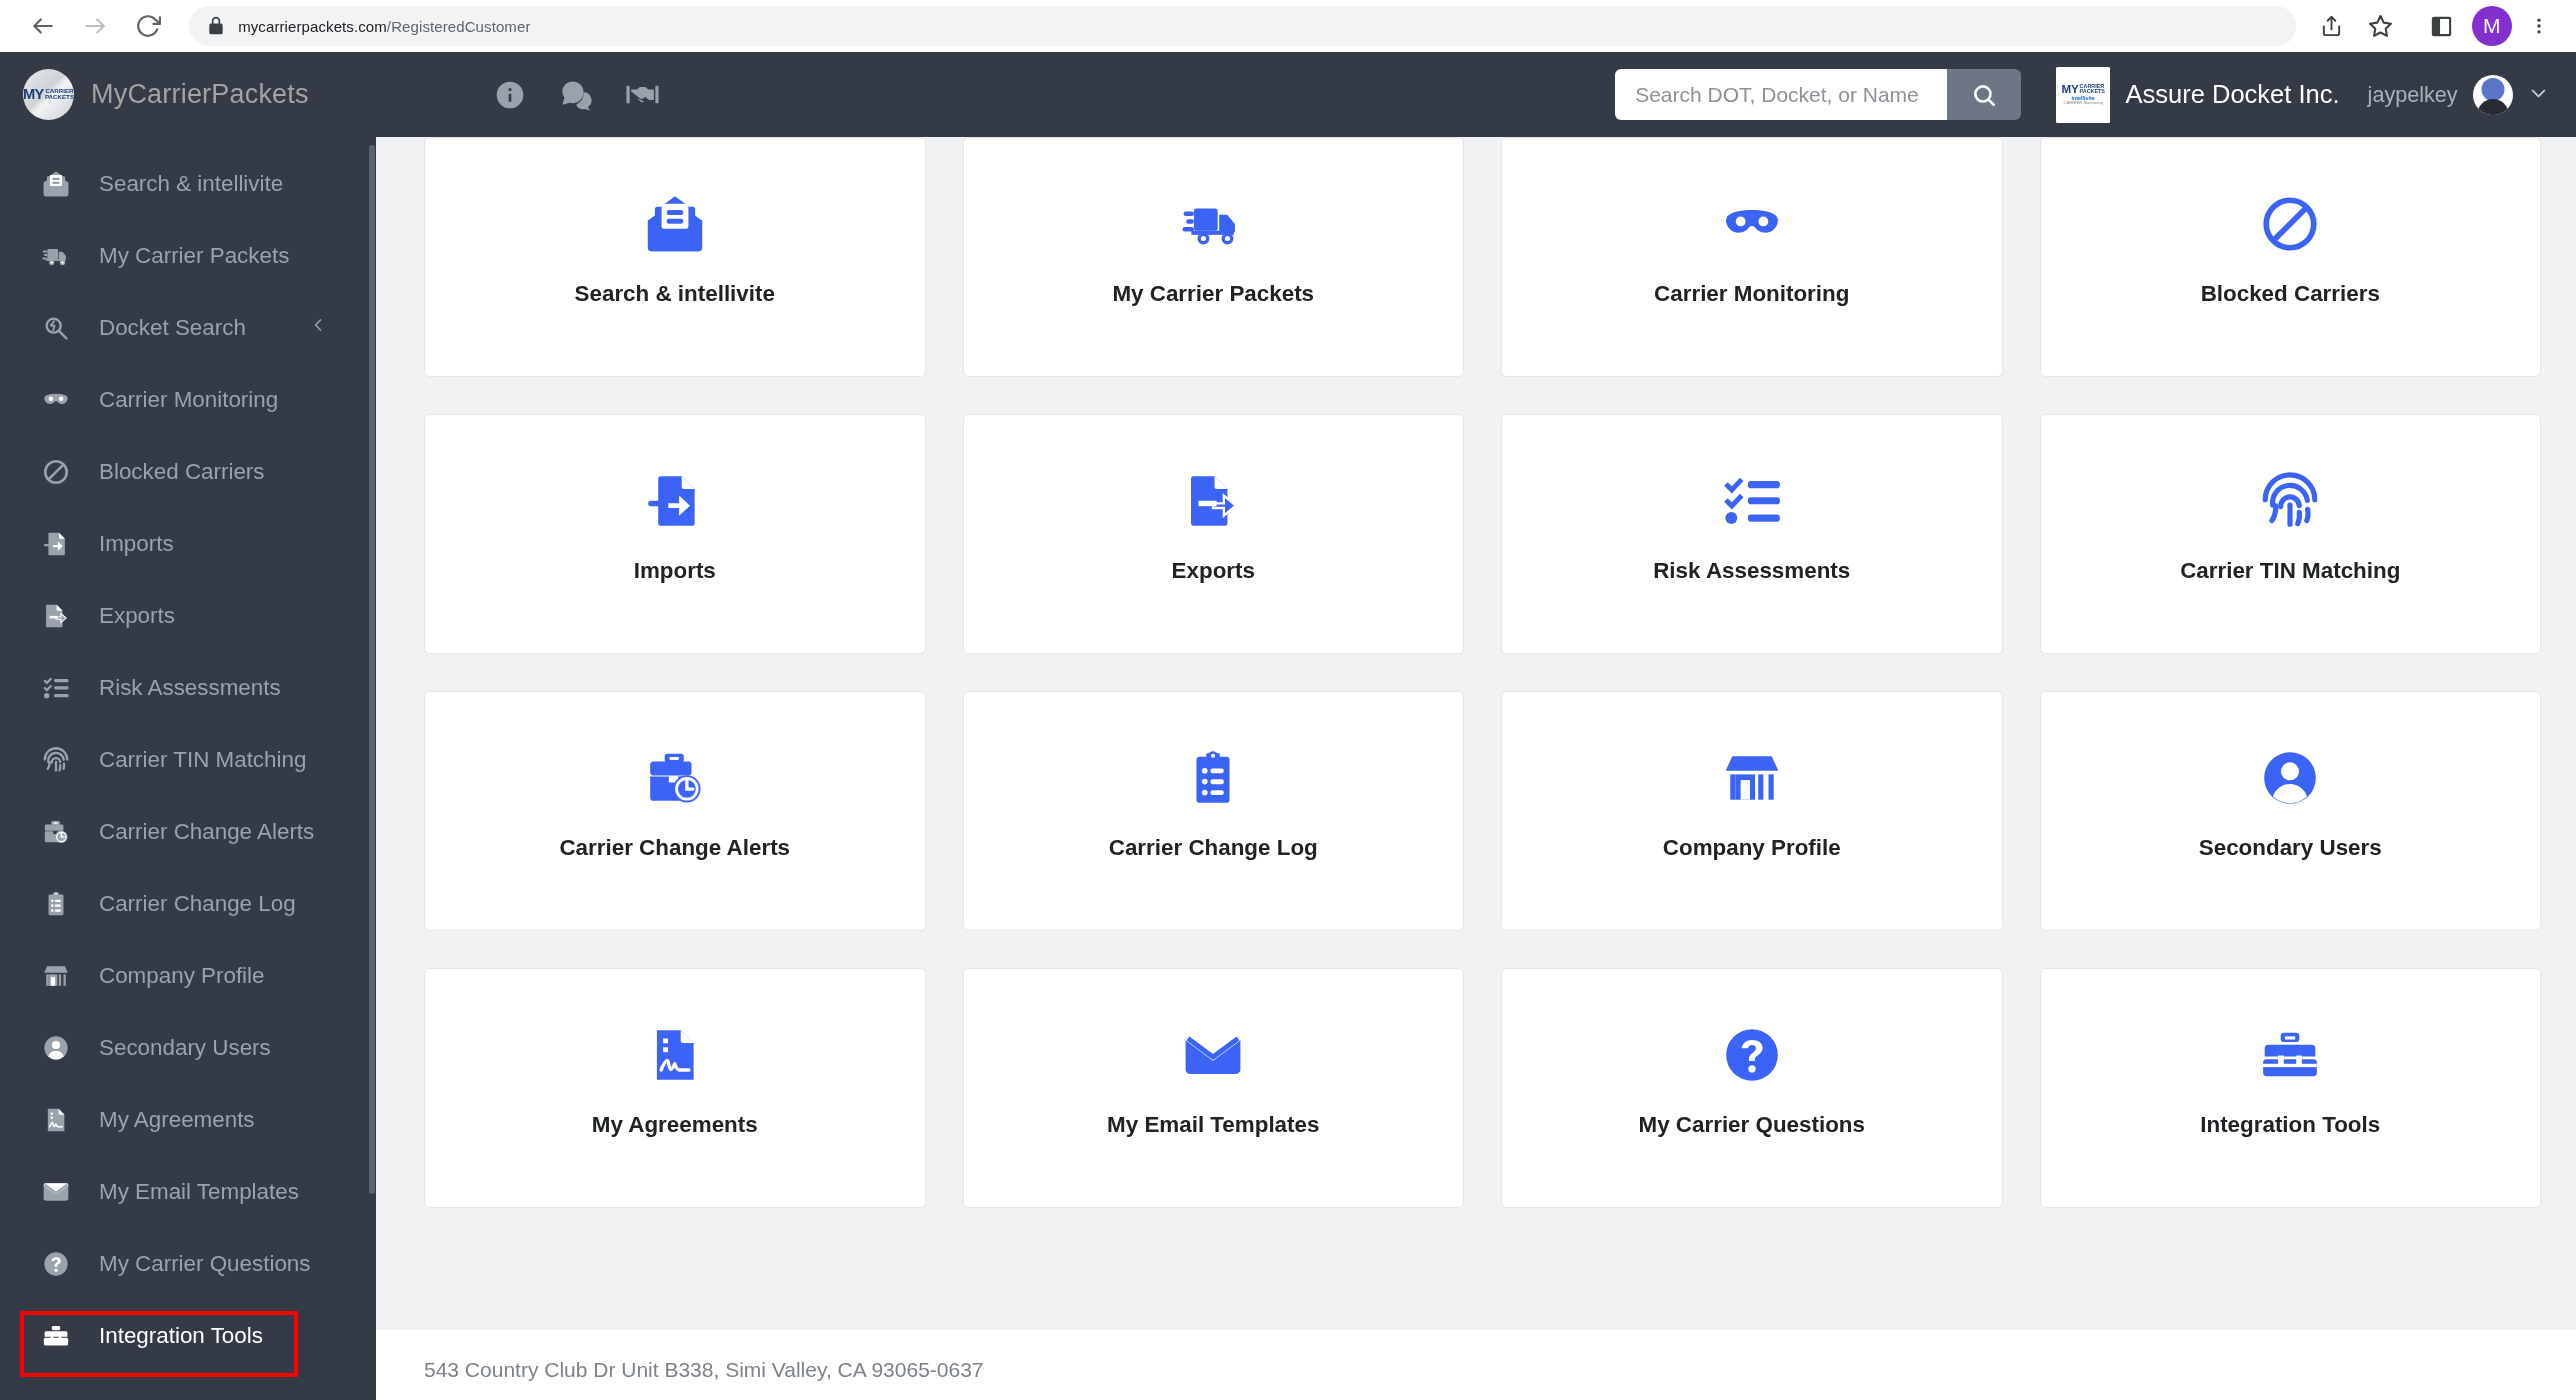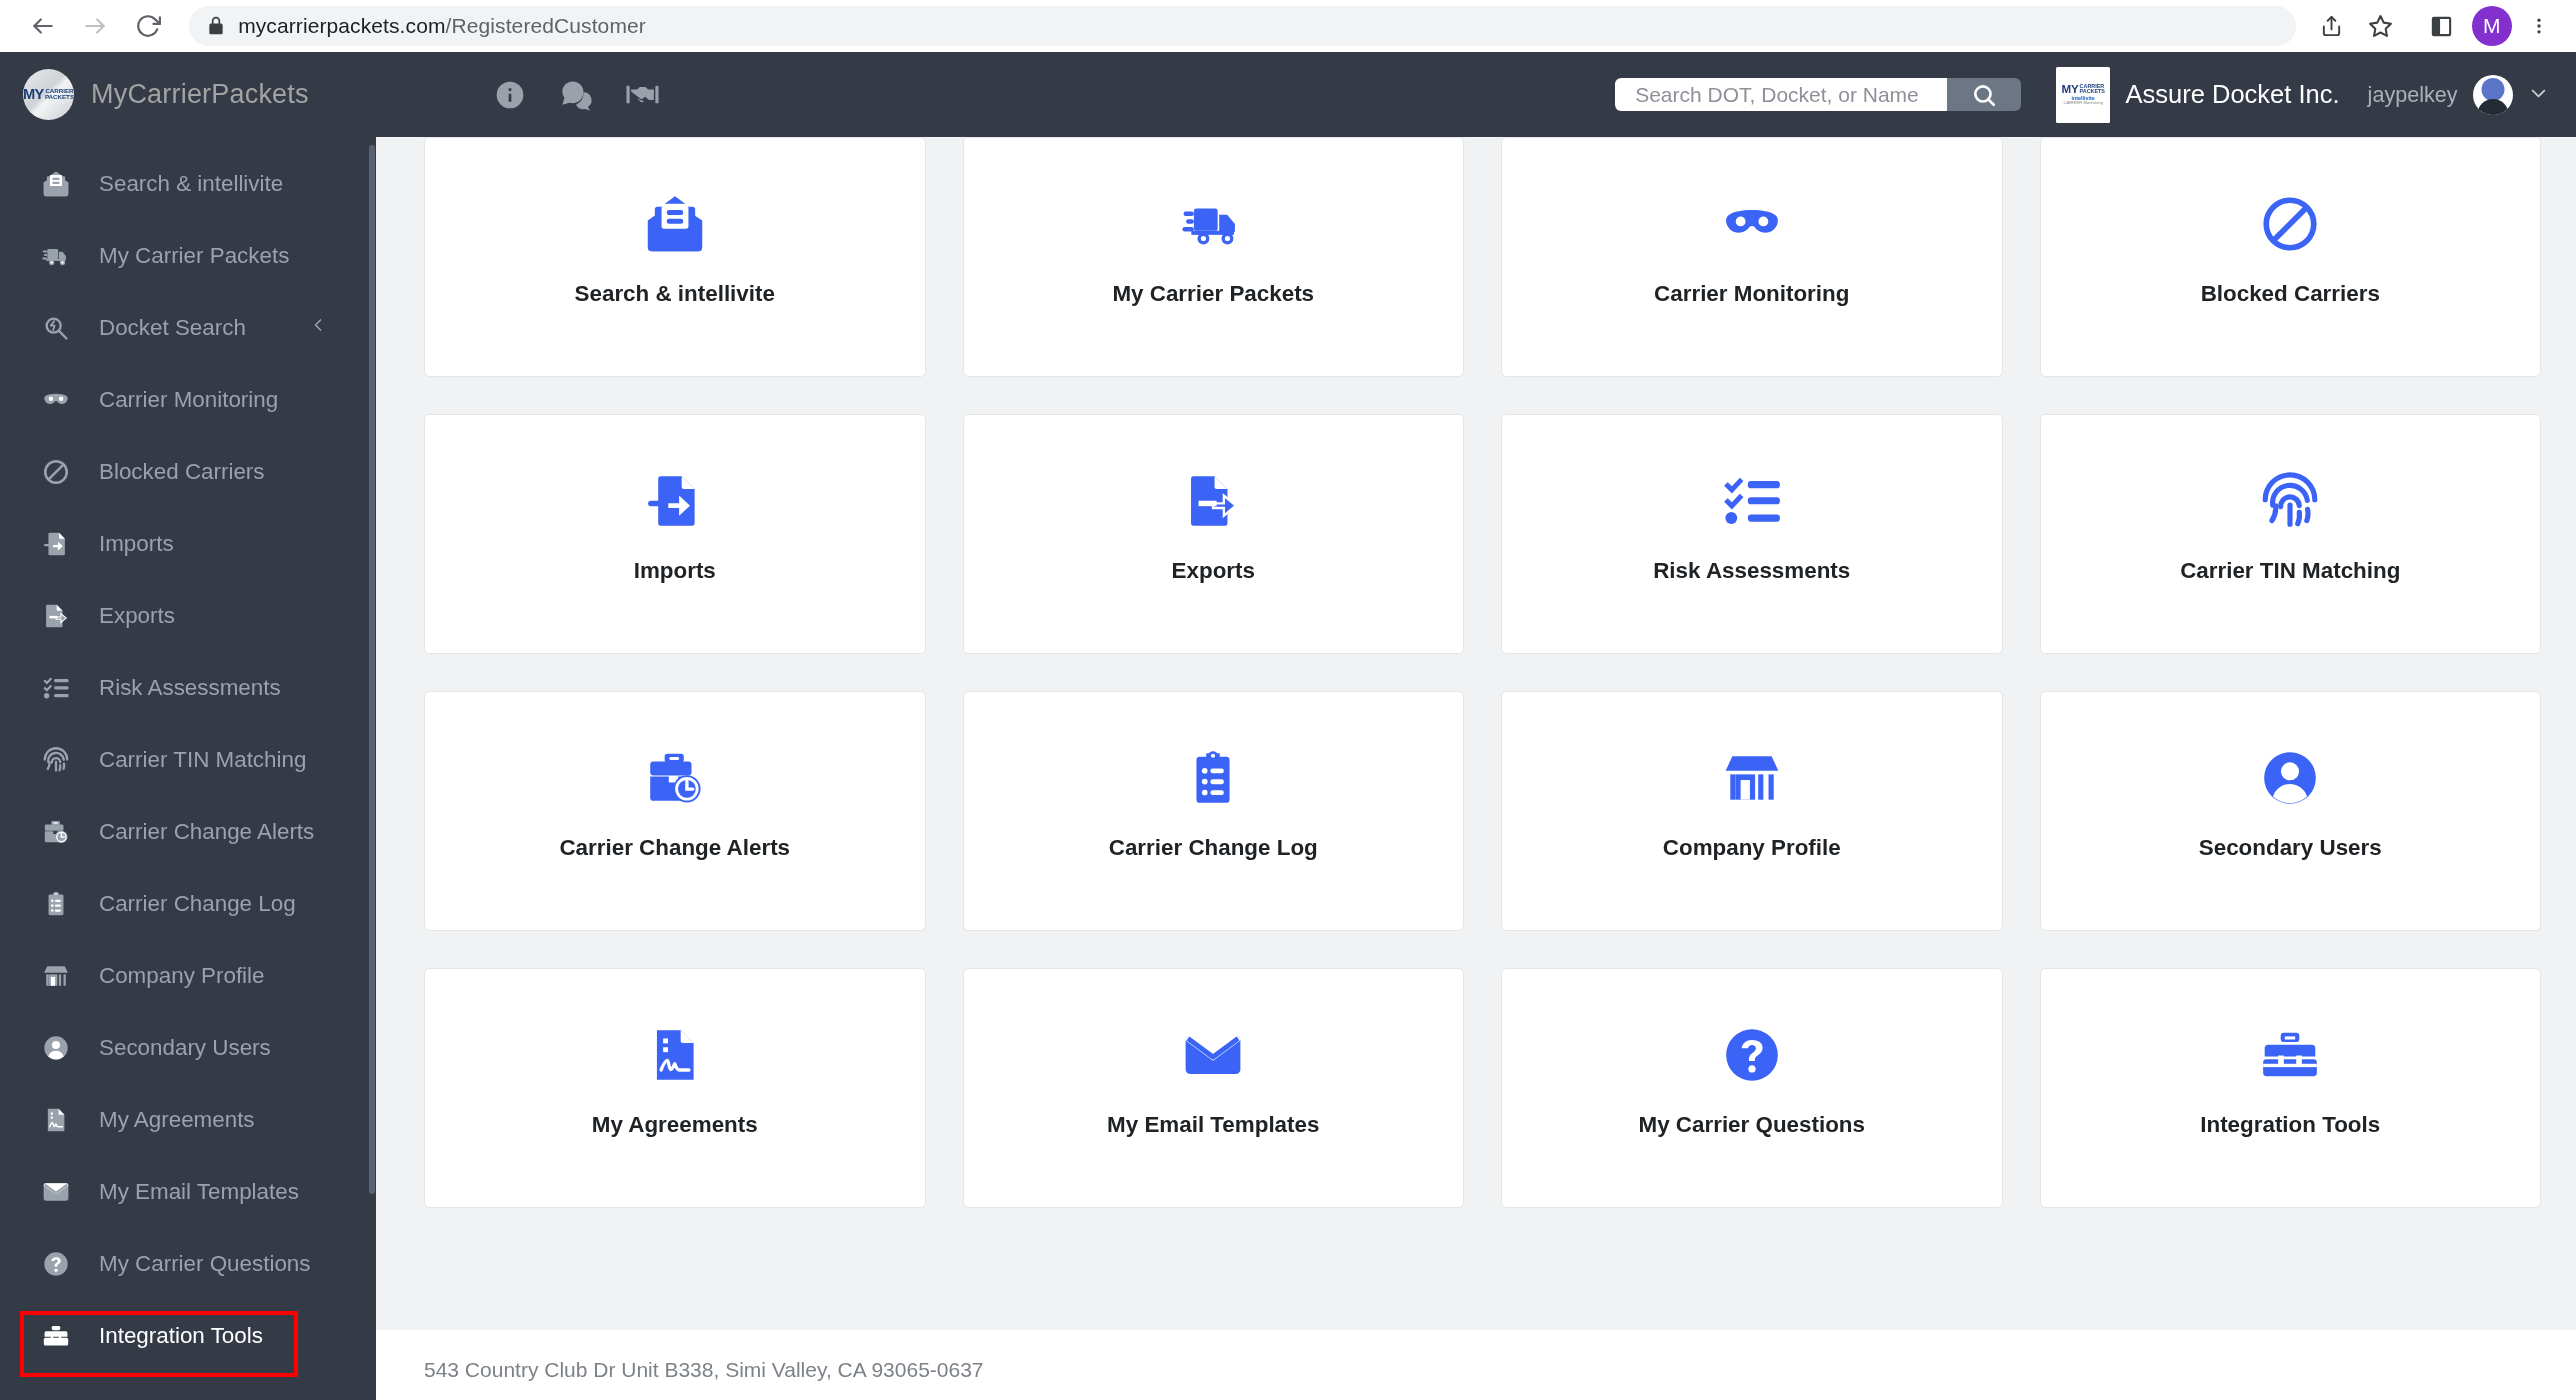--- a/index.html
+++ b/index.html
@@ -38,21 +38,21 @@
     display: flex;
     align-items: center;
     padding: 0 17px;
     margin-left: 10.8px;
     margin-right: 6.2px;
     gap: 12.3px;
     min-width: 0;
   }
   .omnibox .lock { color: #3c4043; display:flex; align-items:center; }
   .omnibox .url {
-    font-size: 21px;
+    font-size: 15px;
     color: #202124;
     letter-spacing: 0.1px;
     white-space: nowrap;
     overflow: hidden;
     text-overflow: ellipsis;
   }
   .omnibox .url .path { color: #5f6368; }
   .omni-actions { display: flex; align-items: center; gap: 7.7px; flex: 0 0 auto; }
   .omni-icon {
     width: 42px; height: 42px;
@@ -92,21 +92,21 @@
   .brand-name { color: #a3a3a3; font-size: 27px; letter-spacing: 0.2px; white-space: nowrap; }
 
   .hdr-icons { display: flex; align-items: center; gap: 32px; margin-left: 54px; }
   .hdr-ico { color: #9aa1ab; display: flex; align-items: center; justify-content: center; }
   .hamburger { display: flex; flex-direction: column; gap: 5.4px; width: 31px; }
   .hamburger span { display:block; height: 5.4px; background: #8e959f; border-radius: 0.8px; }
 
   .hdr-right {
     margin-left: auto; display: flex; align-items: center; gap: 0; padding-right: 26px;
   }
-  .searchbox { display: flex; align-items: stretch; height: 33px; margin-right: 35px; padding-left: 28px; }
+  .searchbox { display: flex; align-items: stretch; height: 51px; margin-right: 35px; padding-left: 28px; }
   .searchbox input {
     width: 332px; border: none; outline: none;
     background: #ffffff;
     border-radius: 6.2px 0 0 6.2px;
     padding: 0 20px;
     font-size: 21px; color: #44474b;
     font-family: "Liberation Sans", sans-serif;
   }
   .searchbox input::placeholder { color: #8d9197; }
   .search-btn {

